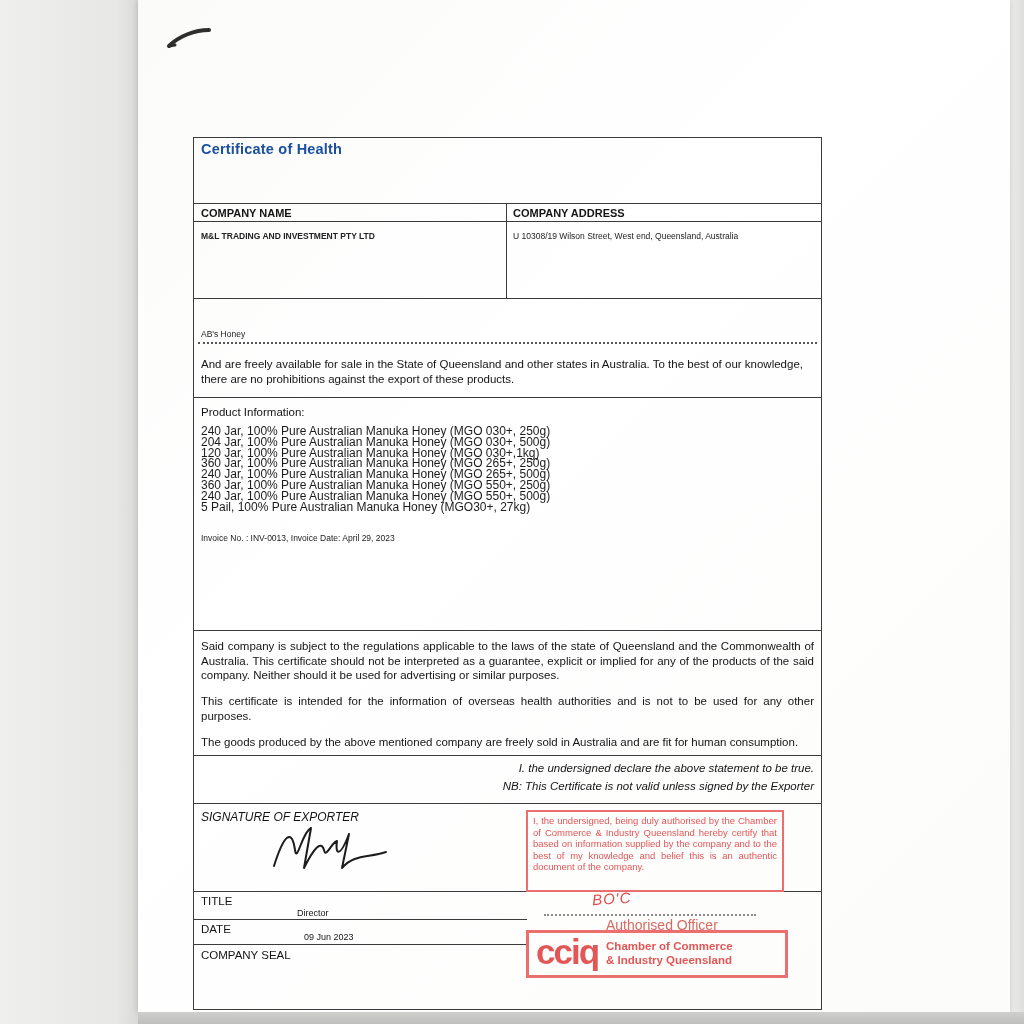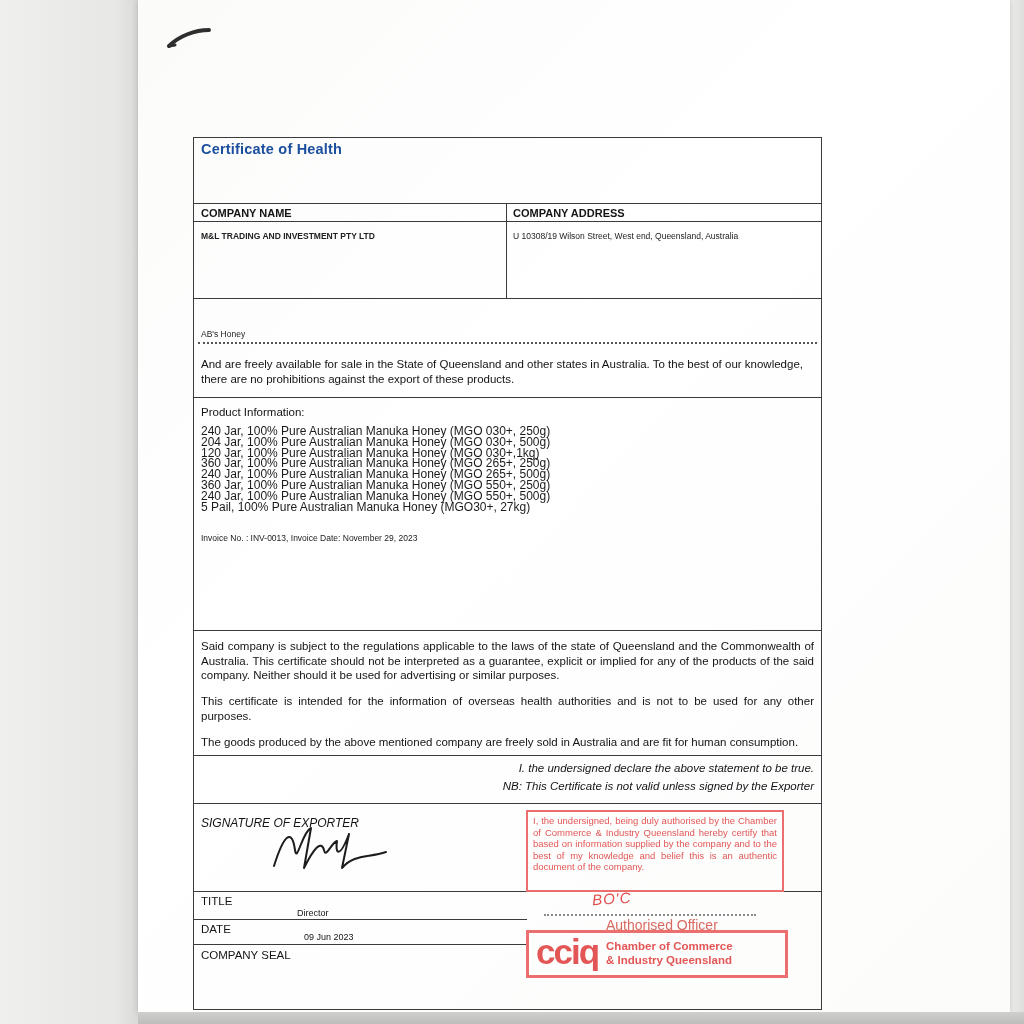--- a/index.html
+++ b/index.html
@@ -61,21 +61,21 @@
   .product-list{position:absolute;left:7px;top:28px;font-size:12px;line-height:10.8px;color:#1b1b1b;}
   .invoice-line{position:absolute;left:7px;top:135px;font-size:8.5px;color:#1b1b1b;}
 
   .row-legal{height:125px;padding:8px 7px 0 7px;}
   .legal-para{font-size:11.5px;line-height:1.28;text-align:justify;margin:0 0 11px 0;}
 
   .row-declaration{height:48px;padding:6px 7px 0 7px;}
   .decl-line{font-style:italic;font-size:11.5px;margin:0 0 6px 0;text-align:right;}
 
   .row-bottom{height:206px;}
-  .sig-label{position:absolute;left:7px;top:12px;font-size:12px;font-style:italic;text-align:right;}
+  .sig-label{position:absolute;left:7px;top:6px;font-size:12px;font-style:italic;text-align:right;}
   .sig-svg{position:absolute;left:72px;top:12px;}
   .hline-full{position:absolute;left:0;right:0;top:87px;border-top:1px solid #3b3b3b;}
   .hline-date{position:absolute;left:0;width:333px;top:115px;border-top:1px solid #3b3b3b;}
   .hline-seal{position:absolute;left:0;width:333px;top:140px;border-top:1px solid #3b3b3b;}
   .lbl-title{position:absolute;left:7px;top:91px;font-size:11.5px;}
   .val-title{position:absolute;left:103px;top:104px;font-size:9px;}
   .lbl-date{position:absolute;left:7px;top:119px;font-size:11.5px;}
   .val-date{position:absolute;left:110px;top:128px;font-size:9px;}
   .lbl-seal{position:absolute;left:7px;top:145px;font-size:11.5px;}
 
@@ -144,21 +144,21 @@
     <div class="product-list">
       <div>240 Jar, 100% Pure Australian Manuka Honey  (MGO 030+, 250g)</div>
       <div>204 Jar, 100% Pure Australian Manuka Honey (MGO 030+, 500g)</div>
       <div>120 Jar, 100% Pure Australian Manuka Honey (MGO 030+,1kg)</div>
       <div>360 Jar, 100% Pure Australian Manuka Honey (MGO 265+, 250g)</div>
       <div>240 Jar, 100% Pure Australian Manuka Honey (MGO 265+, 500g)</div>
       <div>360 Jar, 100% Pure Australian Manuka Honey (MGO 550+, 250g)</div>
       <div>240 Jar, 100% Pure Australian Manuka Honey (MGO 550+, 500g)</div>
       <div>5 Pail, 100% Pure Australian Manuka Honey (MGO30+, 27kg)</div>
     </div>
-    <span class="invoice-line">Invoice No. : INV-0013, Invoice Date: November 29, 2023</span>
+    <span class="invoice-line">Invoice No. : INV-0013, Invoice Date: April 29, 2023</span>
   </div>
 
   <div class="row row-legal">
     <p class="legal-para">Said company is subject to the regulations applicable to the laws of the state of Queensland and the Commonwealth of Australia. This certificate should not be interpreted as a guarantee, explicit or implied for any of the products of the said company. Neither should it be used for advertising or similar purposes.</p>
     <p class="legal-para">This certificate is intended for the information of overseas health authorities and is not to be used for any other purposes.</p>
     <p class="legal-para">The goods produced by the above mentioned company are freely sold in Australia and are fit for human consumption.</p>
   </div>
 
   <div class="row row-declaration">
     <p class="decl-line">I. the undersigned declare the above statement to be true.</p>

